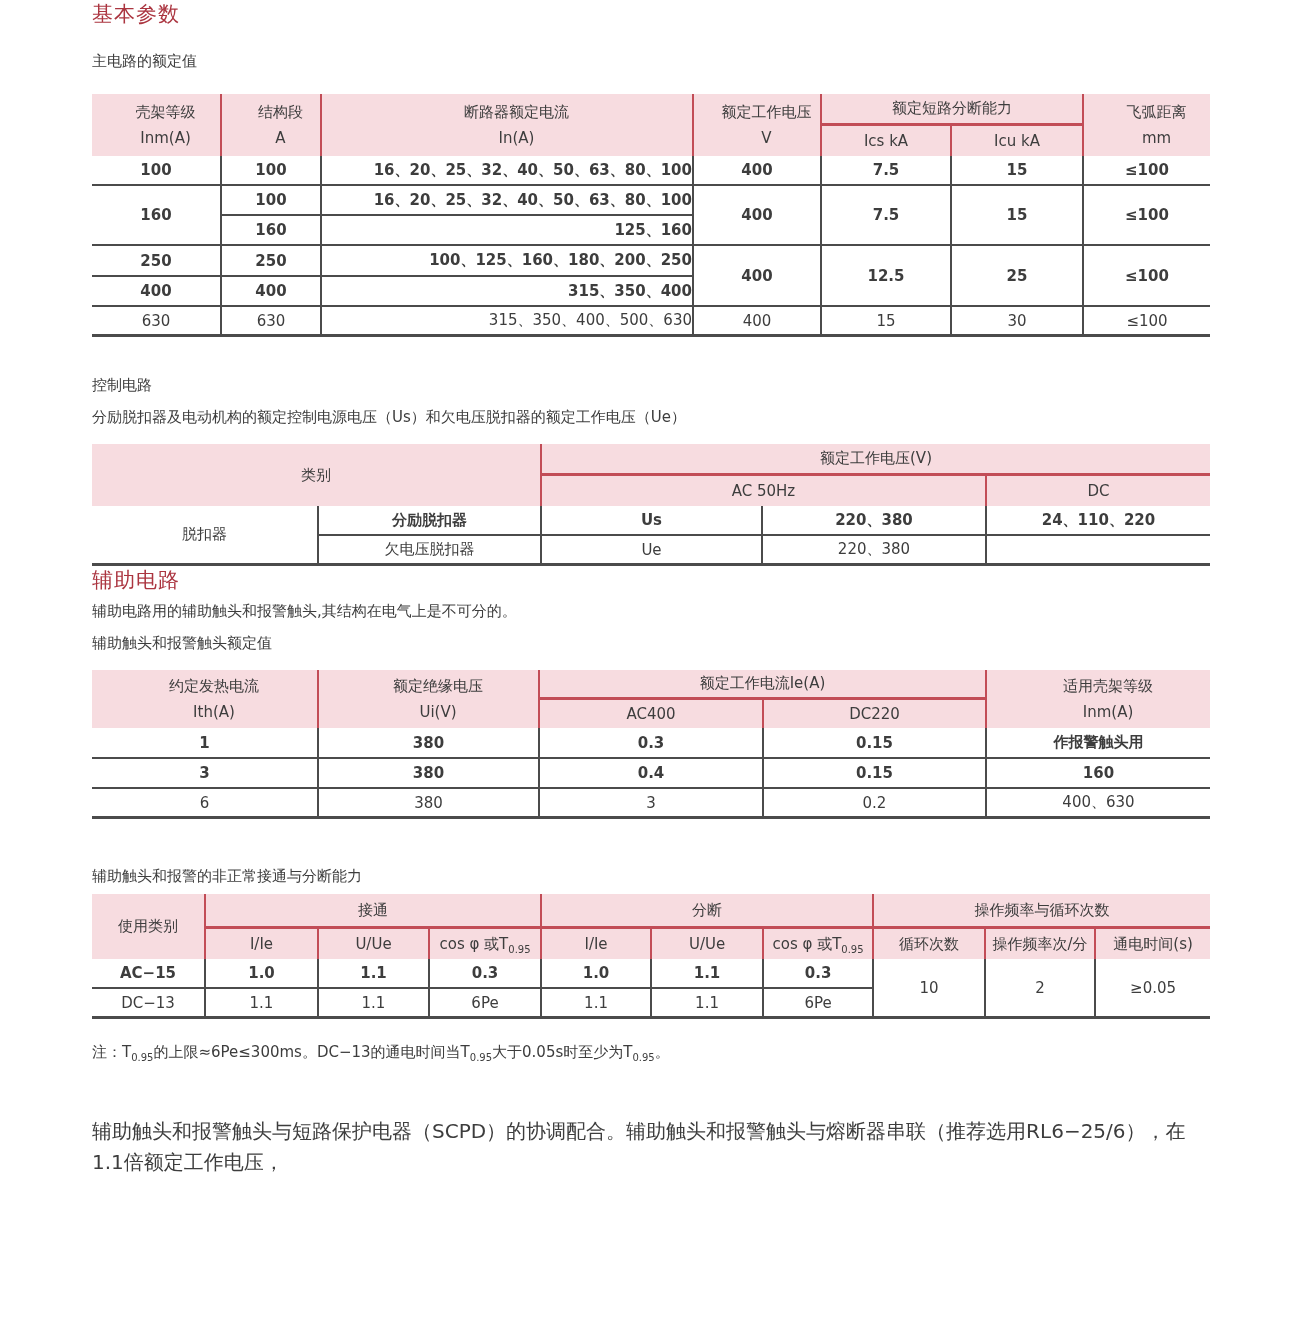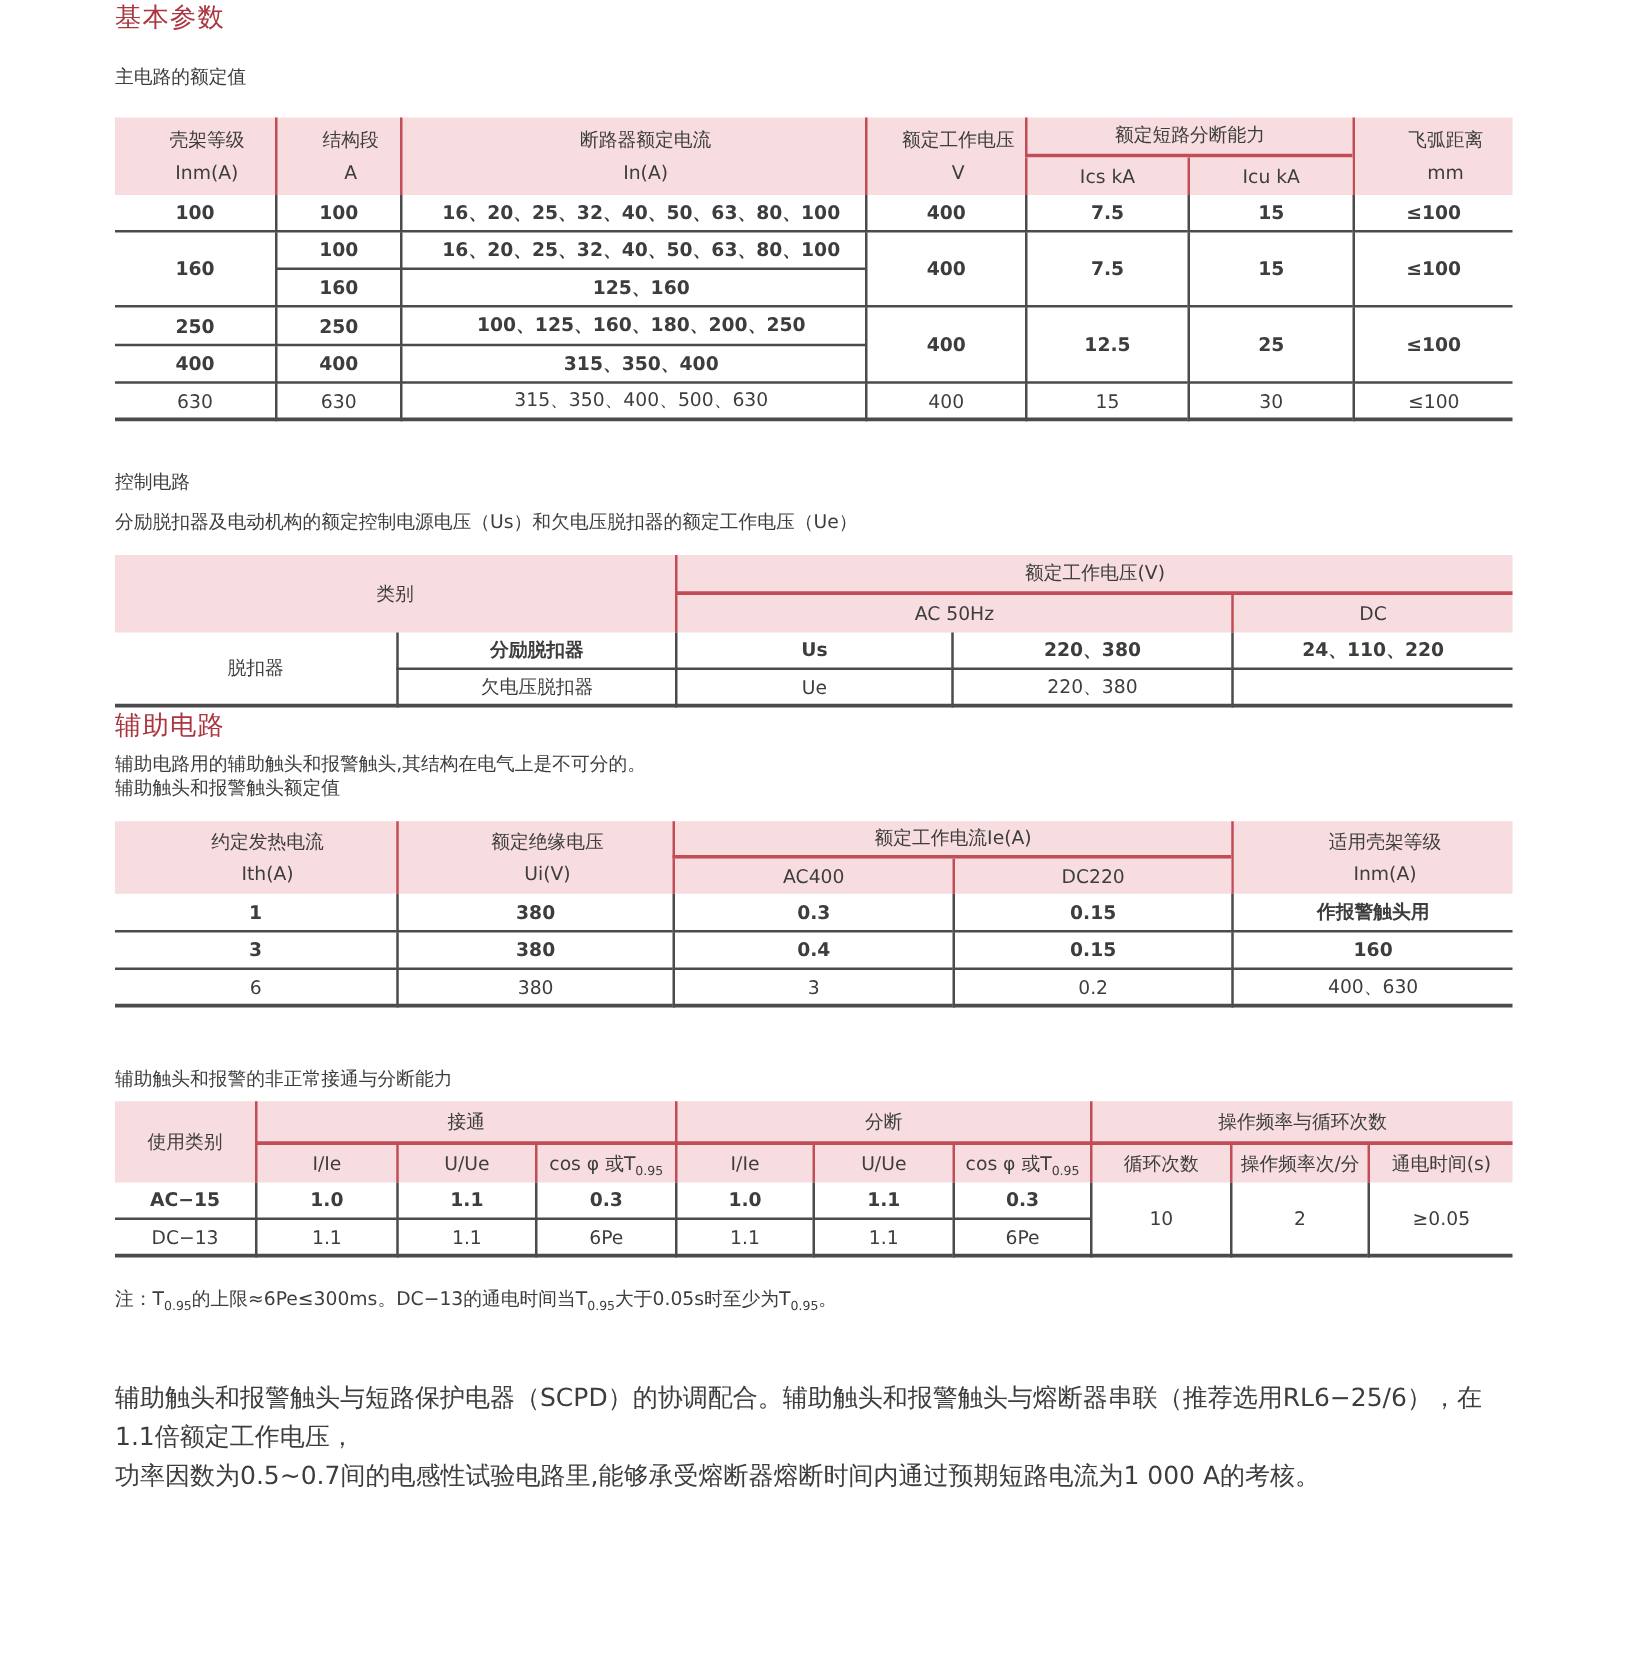--- a/index.html
+++ b/index.html
@@ -29,28 +29,28 @@
   th,td{
     padding:0;font-size:15px;font-weight:normal;color:var(--text);
     text-align:center;vertical-align:middle;overflow:hidden;
   }
   th{background:var(--pink);}
   .bl-r{border-left:2px solid var(--border-red);}
   .bb-r{border-bottom:3px solid var(--border-red);}
   .bl-d{border-left:2px solid var(--dark);}
   .bb-d{border-bottom:2px solid var(--dark);font-weight:bold;}
   .bb-h{border-bottom:3px solid var(--dark);}
-  td.left{text-align:center;padding-left:12px;}
+  td.left{text-align:right;padding-left:12px;}
   .hline{line-height:26px;margin-left:19px;}
   tr.h32{height:32px;} tr.h30{height:30px;} tr.h28{height:28px;} tr.h35{height:35px;} tr.h31{height:31px;}
   .t1{margin-top:23px;} .t2{margin-top:17px;} .t3{margin-top:17px;} .t4{margin-top:8px;}
   .control-heading{margin-top:39px;}
   .control-desc{margin-top:13px;}
   .aux-p1{margin-top:8px;}
-  .aux-p2{}
+  .aux-p2{margin-top:13px;}
   .caption4{margin-top:48px;}
   .note{margin-top:24px;font-size:15px;}
   sub{font-size:10px;line-height:0;}
   .footer-par{margin-top:54px;font-size:20px;line-height:31px;}
 </style>
 </head>
 <body>
 
 <div class="content">
 
@@ -292,16 +292,15 @@
     </tr>
   </tbody>
     </table>
 
   <div class="note">
     <span>注：T</span><sub>0.95</sub><span>的上限≈6Pe≤300ms。DC−13的通电时间当T</span><sub>0.95</sub><span>大于0.05s时至少为T</span><sub>0.95</sub><span>。</span>
   </div>
 
   <div class="footer-par">
     <div>辅助触头和报警触头与短路保护电器（SCPD）的协调配合。辅助触头和报警触头与熔断器串联（推荐选用RL6−25/6），在1.1倍额定工作电压，</div>
-    <div>功率因数为0.5~0.7间的电感性试验电路里,能够承受熔断器熔断时间内通过预期短路电流为1 000 A的考核。</div>
   </div>
 
 </div>
 
 </body></html>

